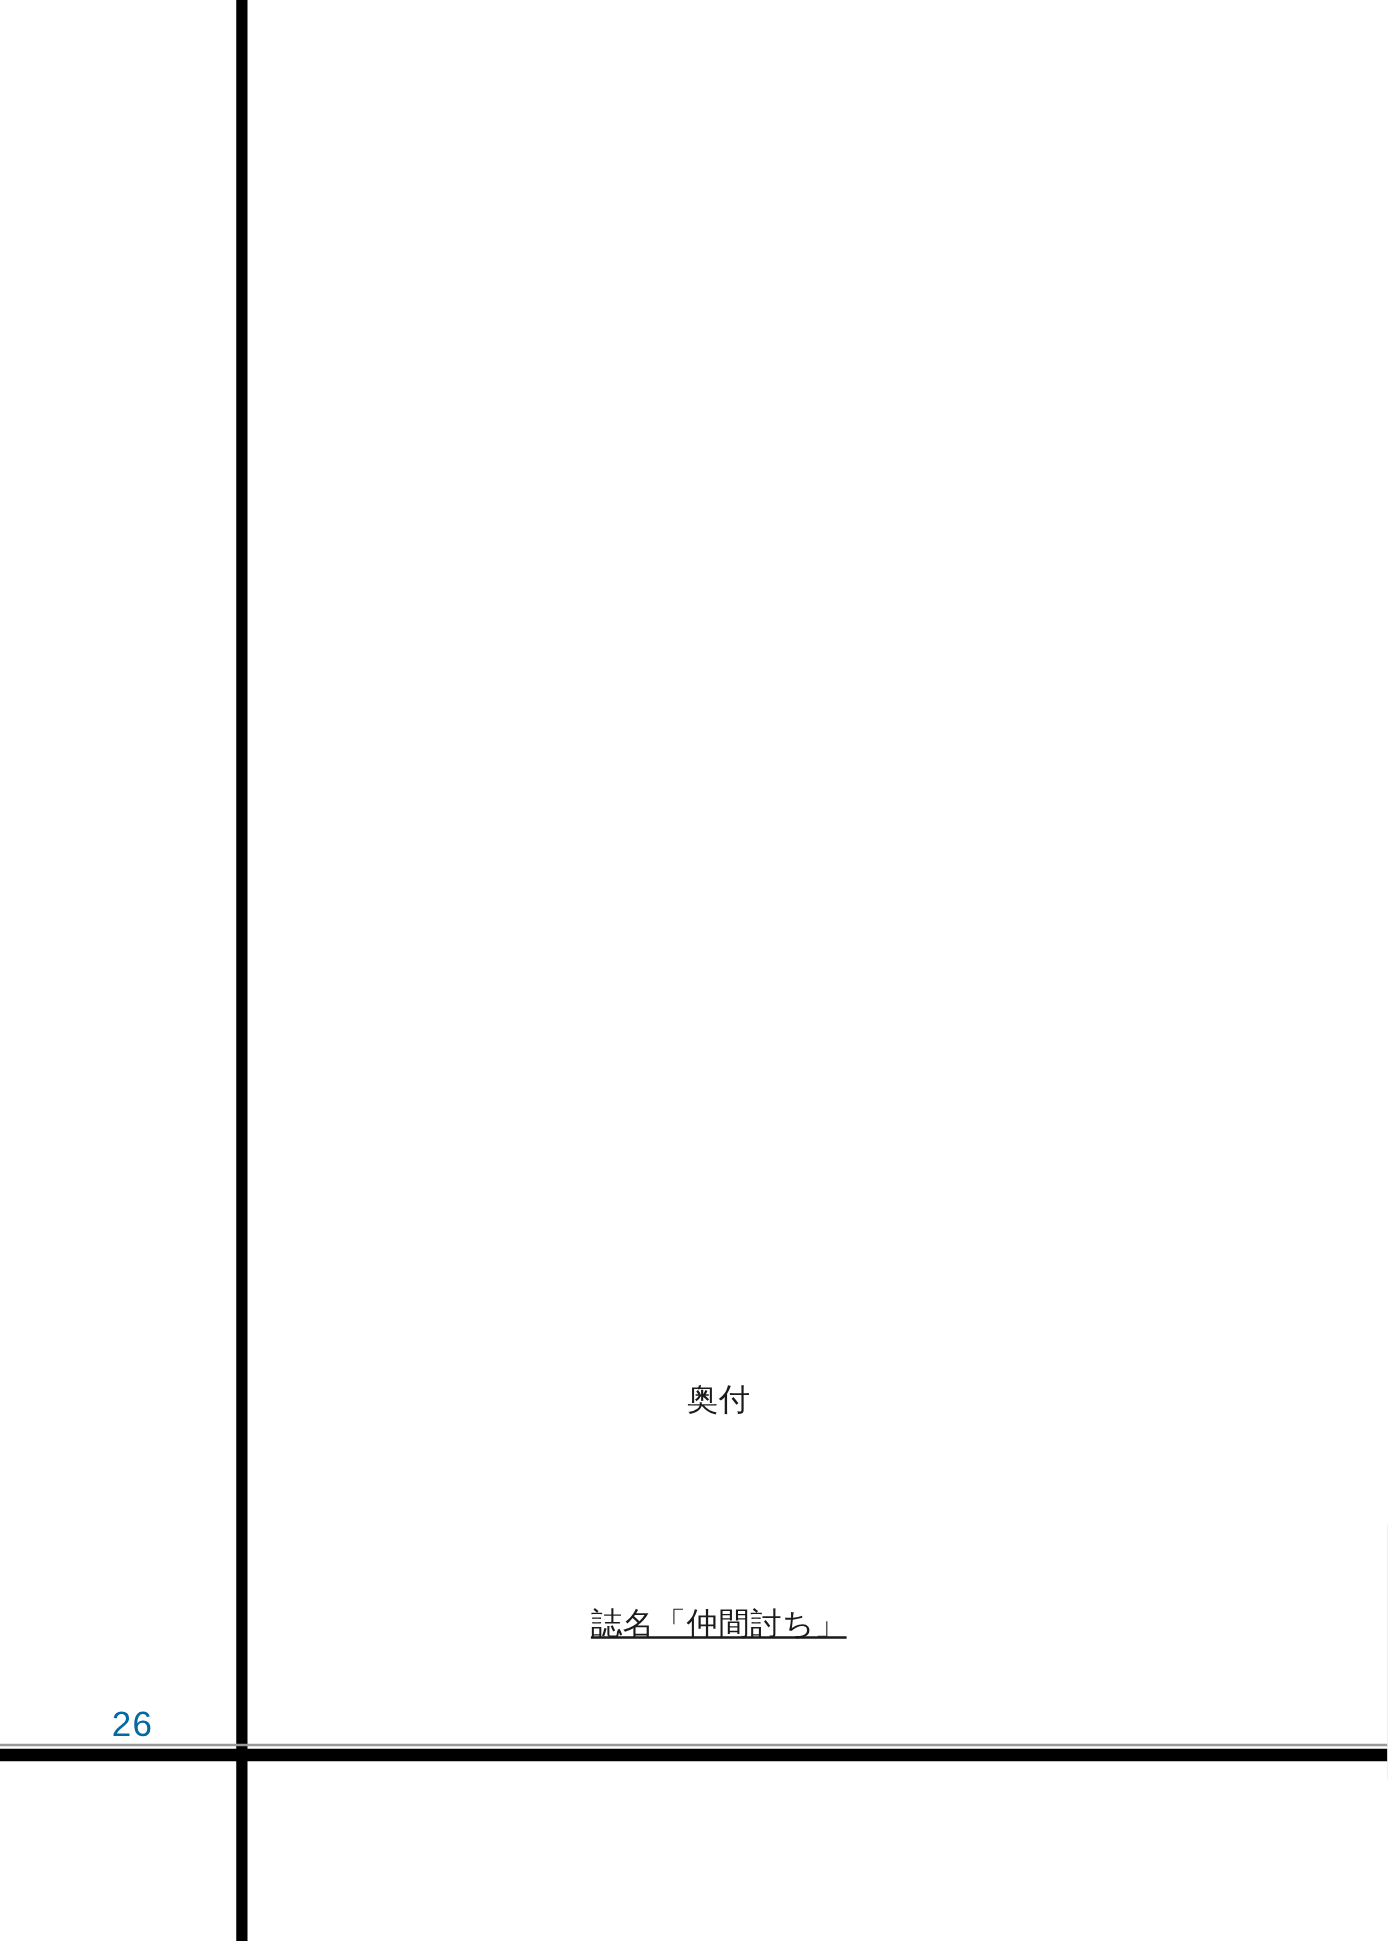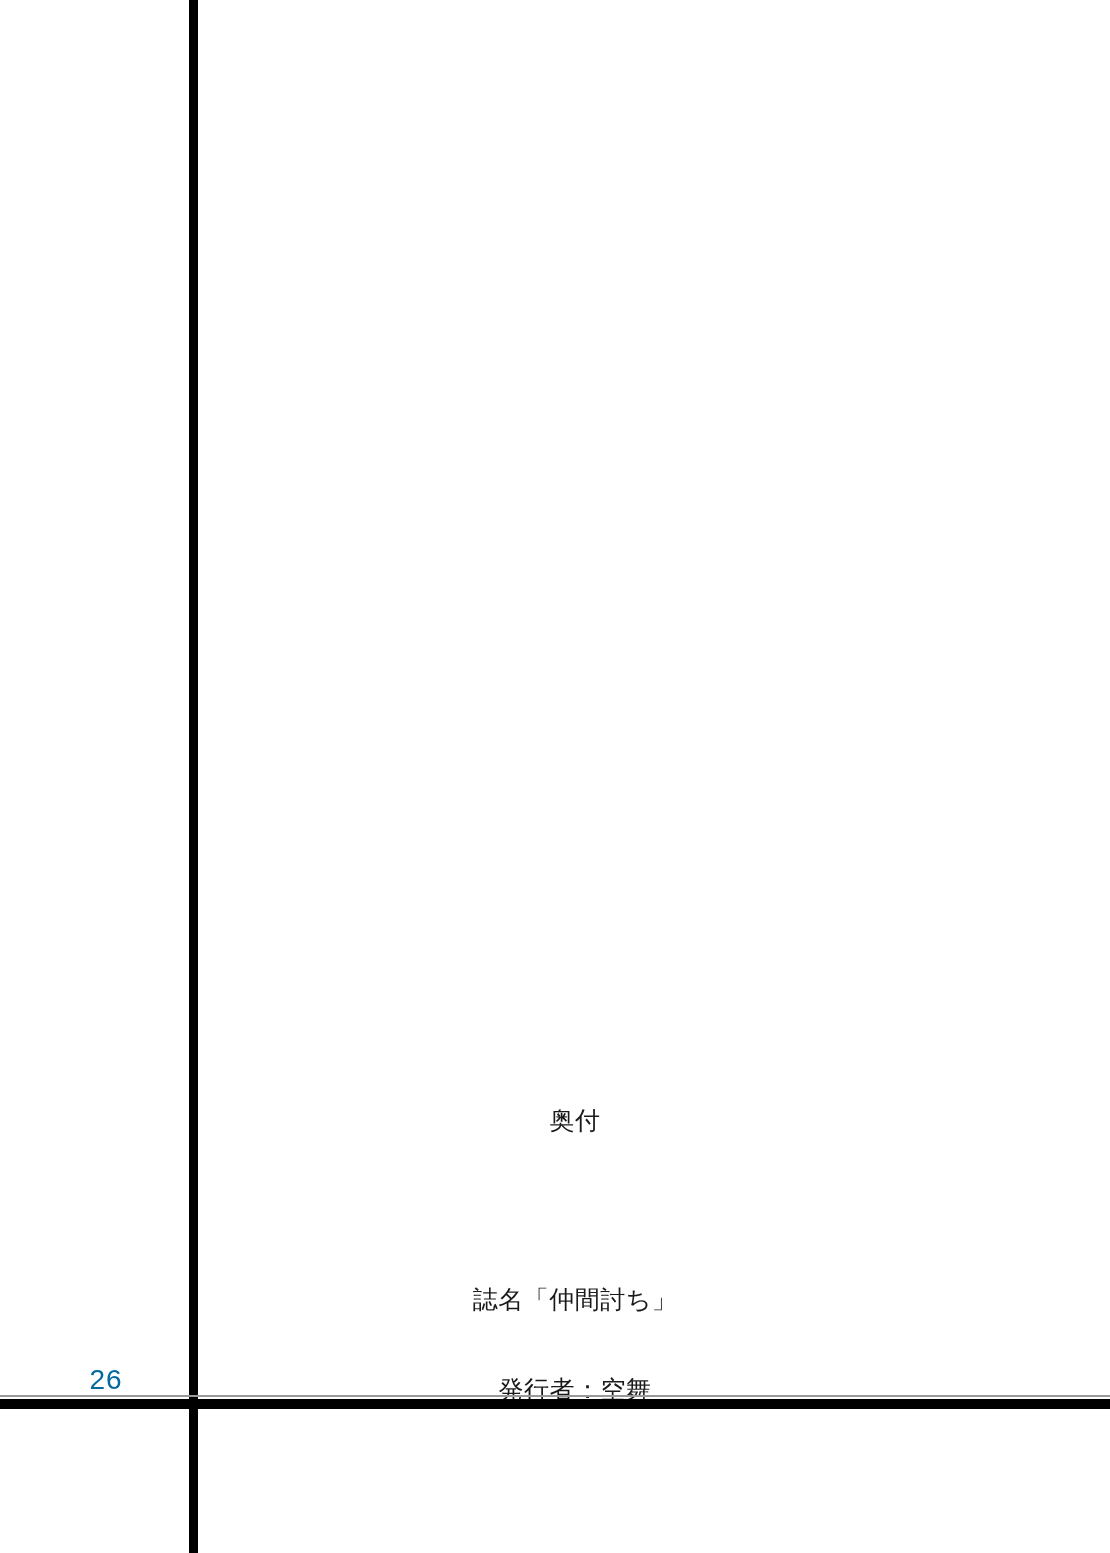--- a/index.html
+++ b/index.html
@@ -52,20 +52,21 @@
     letter-spacing: 0.5px;
   }
   .colophon-title {
     height: 30px;
   }
   .spacer-title {
     height: 29px;
   }
   .colophon-line {
     height: 30px;
+    text-decoration: underline;
   }
   .page-number {
     position: absolute;
     left: 84px;
     top: 1368px;
     width: 44px;
     text-align: center;
     font-size: 28px;
     line-height: 23px;
     color: #0369a1;
@@ -76,21 +77,20 @@
 <body>
 
 <div class="screen">
 
   <div class="vertical-rule"></div>
 
   <div class="colophon">
     <div class="colophon-title">奥付</div>
     <div class="spacer-title"></div>
     <div class="colophon-line">誌名「仲間討ち」</div>
-    <div class="colophon-line">発行者：空舞</div>
     
     
     
     
     
     
   </div>
 
   <div class="bottom-gray-rule"></div>
   <div class="bottom-black-bar"></div>

